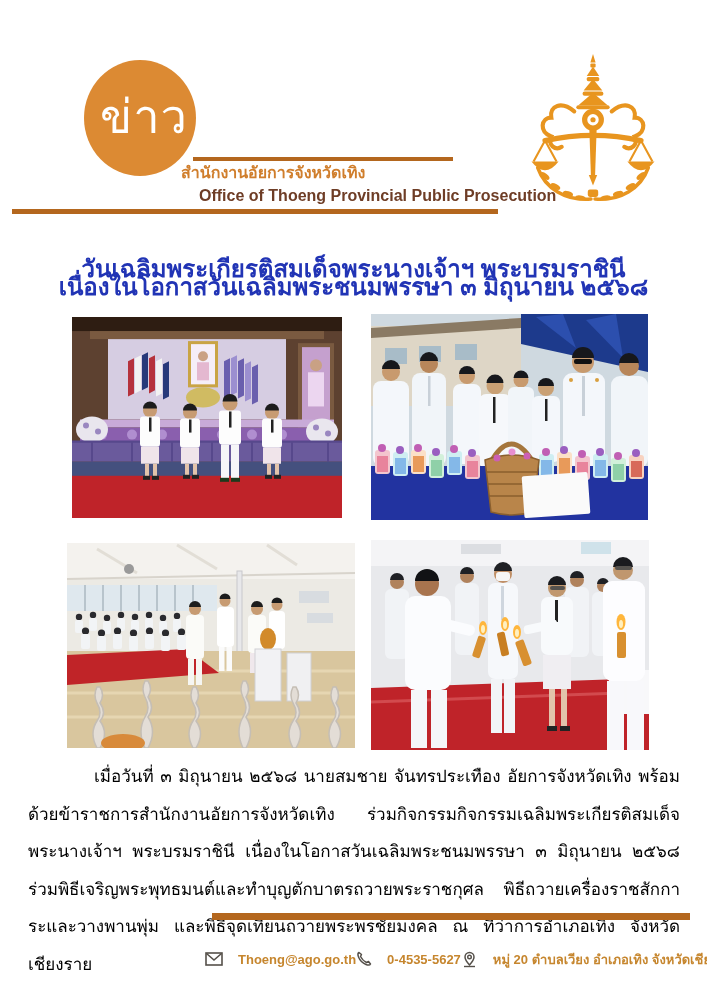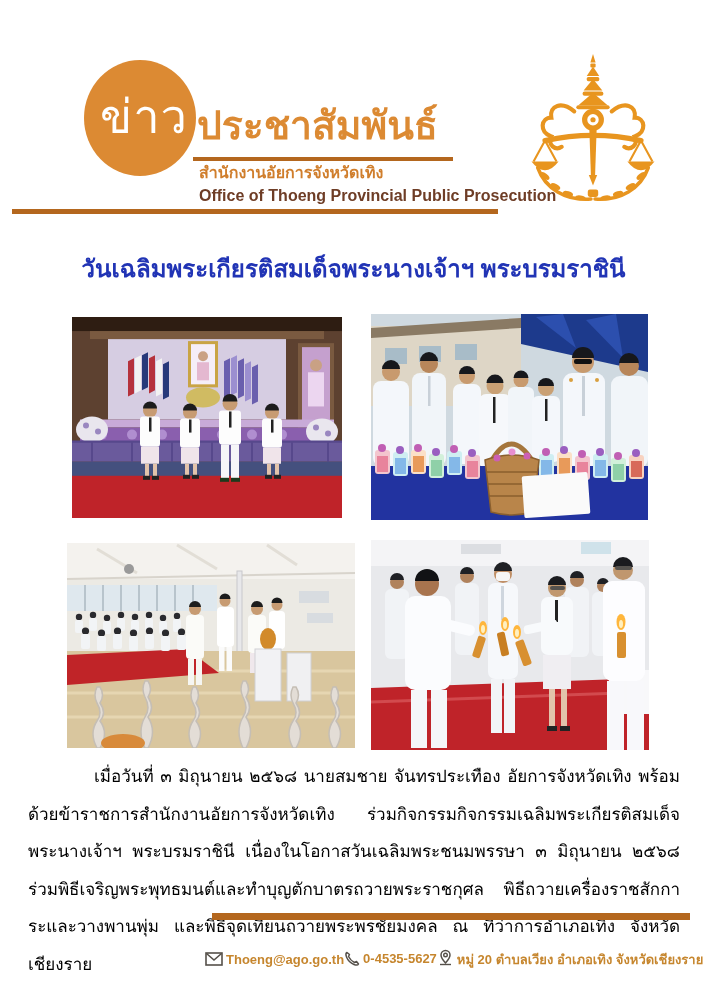--- a/index.html
+++ b/index.html
@@ -20,21 +20,21 @@
     color:#ffffff;font-size:47px;font-weight:normal;letter-spacing:1px;
     transform:translate(4px,-2px);
   }
   #header-title{
     left:197px;top:96px;width:320px;height:60px;
     color:#DC8A33;font-size:39px;font-weight:bold;line-height:60px;
     white-space:nowrap;z-index:2;
   }
   #title-underline{left:193px;top:157px;width:260px;height:4px;background:#B4671E;z-index:1;}
   #org-th{
-    left:199px;top:162px;width:320px;color:#D07E2C;
+    left:181px;top:162px;width:320px;color:#D07E2C;
     font-size:16px;font-weight:bold;line-height:22px;white-space:nowrap;
   }
   #org-en{
     left:199px;top:184px;width:340px;color:#6E3D26;
     font-size:16px;font-weight:bold;line-height:24px;white-space:nowrap;
   }
   #header-rule{left:12px;top:209px;width:486px;height:5px;background:#B4671E;}
   #emblem{left:520px;top:53px;width:146px;height:152px;}
 
   
@@ -59,38 +59,37 @@
     color:#000000;font-size:17px;line-height:37.5px;
     text-align:justify;text-indent:66px;
   }
 
   
   #footer-rule{left:212px;top:913px;width:478px;height:7px;background:#B4671E;}
   #footer-row{
     left:205px;top:926px;width:495px;height:26px;
     display:flex;align-items:center;justify-content:space-between;
   }
-  .footer-item{display:flex;gap:3px;margin-top:40px;}
+  .footer-item{display:flex;align-items:center;gap:15px;margin-top:40px;}
   .footer-item svg{display:block;}
   .footer-text{
     color:#C6862E;font-size:13px;font-weight:bold;white-space:nowrap;
   }
 </style>
 </head>
 <body>
 
 <div id="page">
 
   <div id="title-underline" class="abs"></div>
 
   <div id="news-badge" class="abs">
     <span>ข่าว</span>
   </div>
 
-  <div id="header-title" class="abs">ประชาสัมพันธ์</div>
 
   <div id="org-th" class="abs">สำนักงานอัยการจังหวัดเทิง</div>
 
   <div id="org-en" class="abs">Office of Thoeng Provincial Public Prosecution</div>
 
   <div id="header-rule" class="abs"></div>
 
   <div id="emblem" class="abs">
     <svg viewBox="0 0 140 150" preserveAspectRatio="xMidYMid meet" aria-hidden="true">
       <g fill="#E8951F" stroke="none">
@@ -136,20 +135,21 @@
         <ellipse cx="116" cy="118" rx="5" ry="2.4" transform="rotate(-38 116 118)"></ellipse>
         <ellipse cx="106" cy="128" rx="5" ry="2.4" transform="rotate(-28 106 128)"></ellipse>
         <ellipse cx="94" cy="135" rx="5" ry="2.4" transform="rotate(-16 94 135)"></ellipse>
         <ellipse cx="82" cy="139" rx="5" ry="2.4" transform="rotate(-8 82 139)"></ellipse>
         <rect x="65" y="131" width="10" height="7" rx="2"></rect>
       </g>
     </svg>
   </div>
 
   <div id="headline-1" class="abs headline">วันเฉลิมพระเกียรติสมเด็จพระนางเจ้าฯ พระบรมราชินี</div>
+  <div id="headline-2" class="abs headline">เนื่องในโอกาสวันเฉลิมพระชนมพรรษา ๓ มิถุนายน ๒๕๖๘</div>
 
   <div id="photo-1" class="abs photo" title="Four officials in white ceremonial uniforms standing on a red carpet before a stage decorated with purple fabric, Thai flags and a royal portrait">
     <svg viewBox="0 0 270 200" preserveAspectRatio="none" aria-hidden="true">
       <rect width="270" height="200" fill="#5d4130"></rect>
       <rect width="270" height="14" fill="#2e1d12"></rect>
       <rect x="18" y="14" width="234" height="8" fill="#7a5a40"></rect>
       <rect x="36" y="22" width="178" height="80" fill="#d6cde2"></rect>
 
       <g>
         <path d="M56 44 L62 41 L62 76 L56 79Z" fill="#b5323c"></path>

